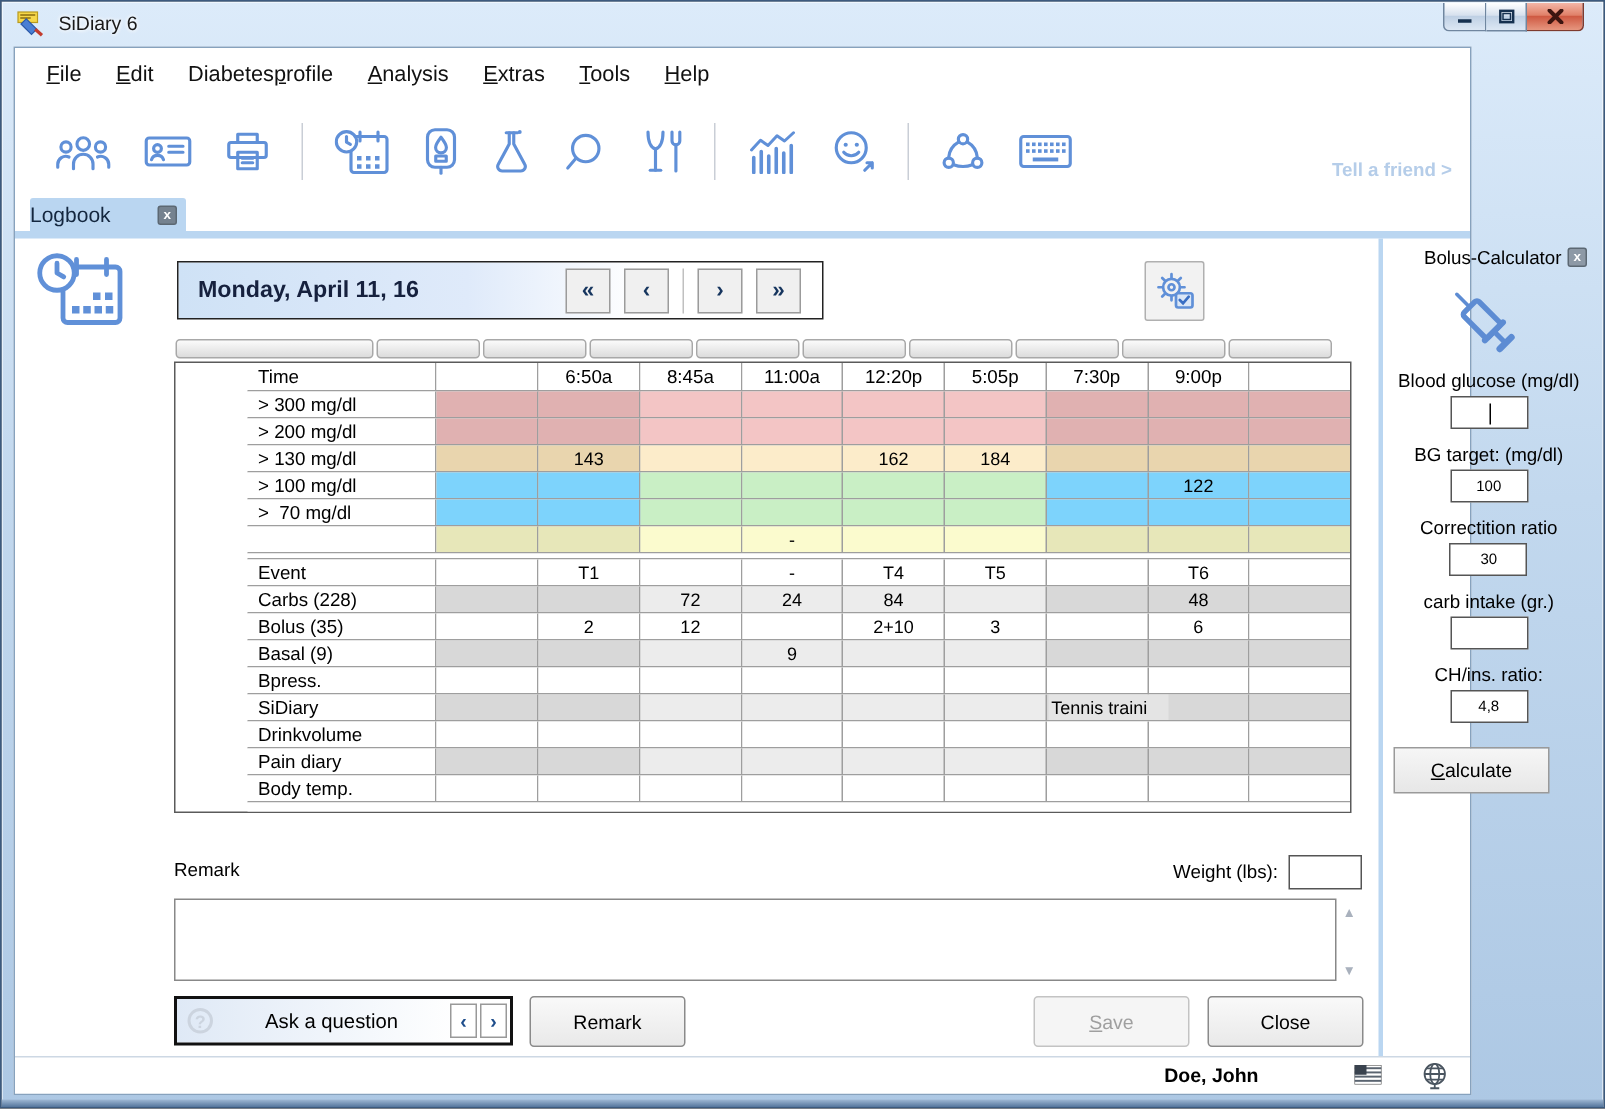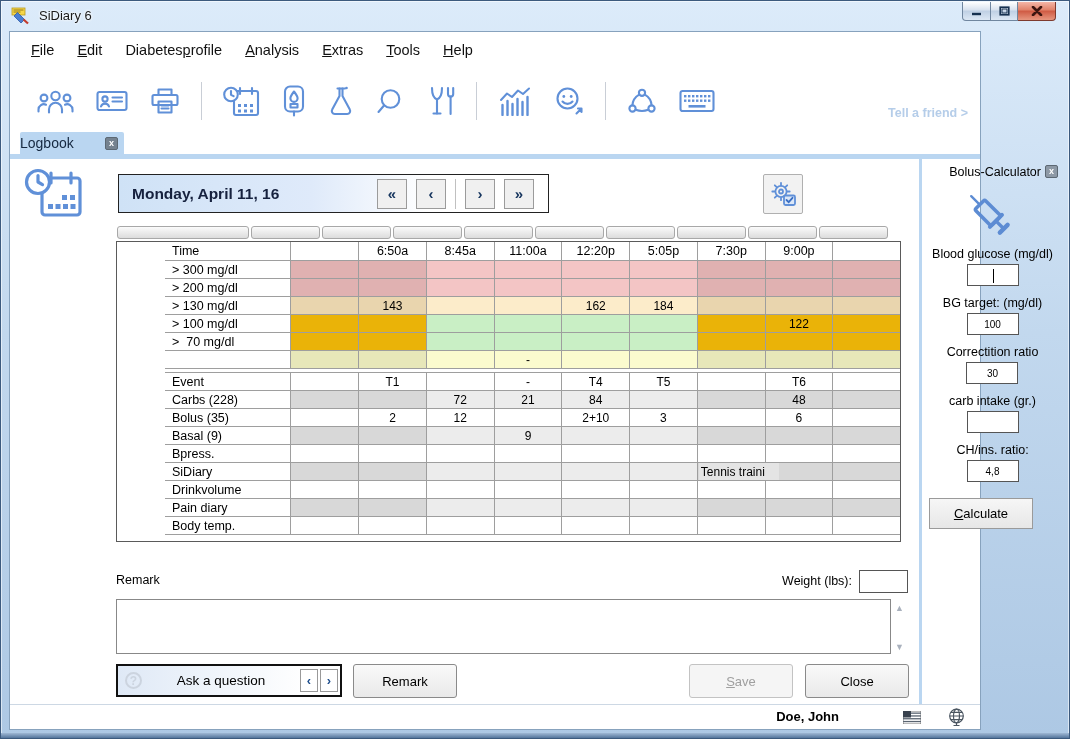--- a/index.html
+++ b/index.html
@@ -58,21 +58,21 @@
   .trow.time{height:19px;}
   .trow:last-child{border-bottom:none;}
   .row-label{width:134px;font-size:12.5px;color:#000;padding-left:7px;display:flex;align-items:center;
        background:#fff;border-right:1px solid #9e9e9e;white-space:pre;}
   .cell{width:72px;border-right:1px solid #9e9e9e;font-size:12px;color:#000;text-align:center;
        display:flex;align-items:center;justify-content:center;overflow:visible;position:relative;}
   .cell:last-child{border-right:none;width:71px;}
   .trow.time .cell{font-size:12.5px;}
   .c-pink .cell{background:#f3c5c5;} .c-pink .cell.dk{background:#e0b1b1;}
   .c-tan  .cell{background:#fcecca;} .c-tan  .cell.dk{background:#e9d5ae;}
-  .c-green .cell{background:#c9efc5;} .c-green .cell.dk{background:#eab308;}
+  .c-green .cell{background:#c9efc5;} .c-green .cell.dk{background:#7dd3fc;}
   .c-yellow .cell{background:#fbfbce;} .c-yellow .cell.dk{background:#e7e7b9;}
   .c-gray .cell{background:#ececec;} .c-gray .cell.dk{background:#d8d8d8;}
   .c-white .cell{background:#fff;} 
   .row-gap{height:4px;background:#fff;border-bottom:1px solid #9e9e9e;}
   .row-filler{height:6px;background:#fff;}
   .cell .spill{position:absolute;left:1px;top:0;height:100%;display:flex;align-items:center;
        background:#e4e4e4;padding:0 14px 0 2px;white-space:nowrap;z-index:2;font-size:12px;}
   
   .remark-label{position:absolute;left:106px;top:541px;font-size:12.5px;color:#000;}
   .weight-label{position:absolute;left:700px;width:142px;top:542px;font-size:12.5px;text-align:right;color:#000;}
@@ -436,21 +436,21 @@
             <div class="cell">T5</div>
             <div class="cell dk"></div>
             <div class="cell dk">T6</div>
             <div class="cell dk"></div>
           </div>
           <div class="trow c-gray">
             <div class="row-label">Carbs (228)</div>
             <div class="cell dk"></div>
             <div class="cell dk"></div>
             <div class="cell">72</div>
-            <div class="cell">21</div>
+            <div class="cell">24</div>
             <div class="cell">84</div>
             <div class="cell"></div>
             <div class="cell dk"></div>
             <div class="cell dk">48</div>
             <div class="cell dk"></div>
           </div>
           <div class="trow c-white">
             <div class="row-label">Bolus (35)</div>
             <div class="cell dk"></div>
             <div class="cell dk">2</div>

